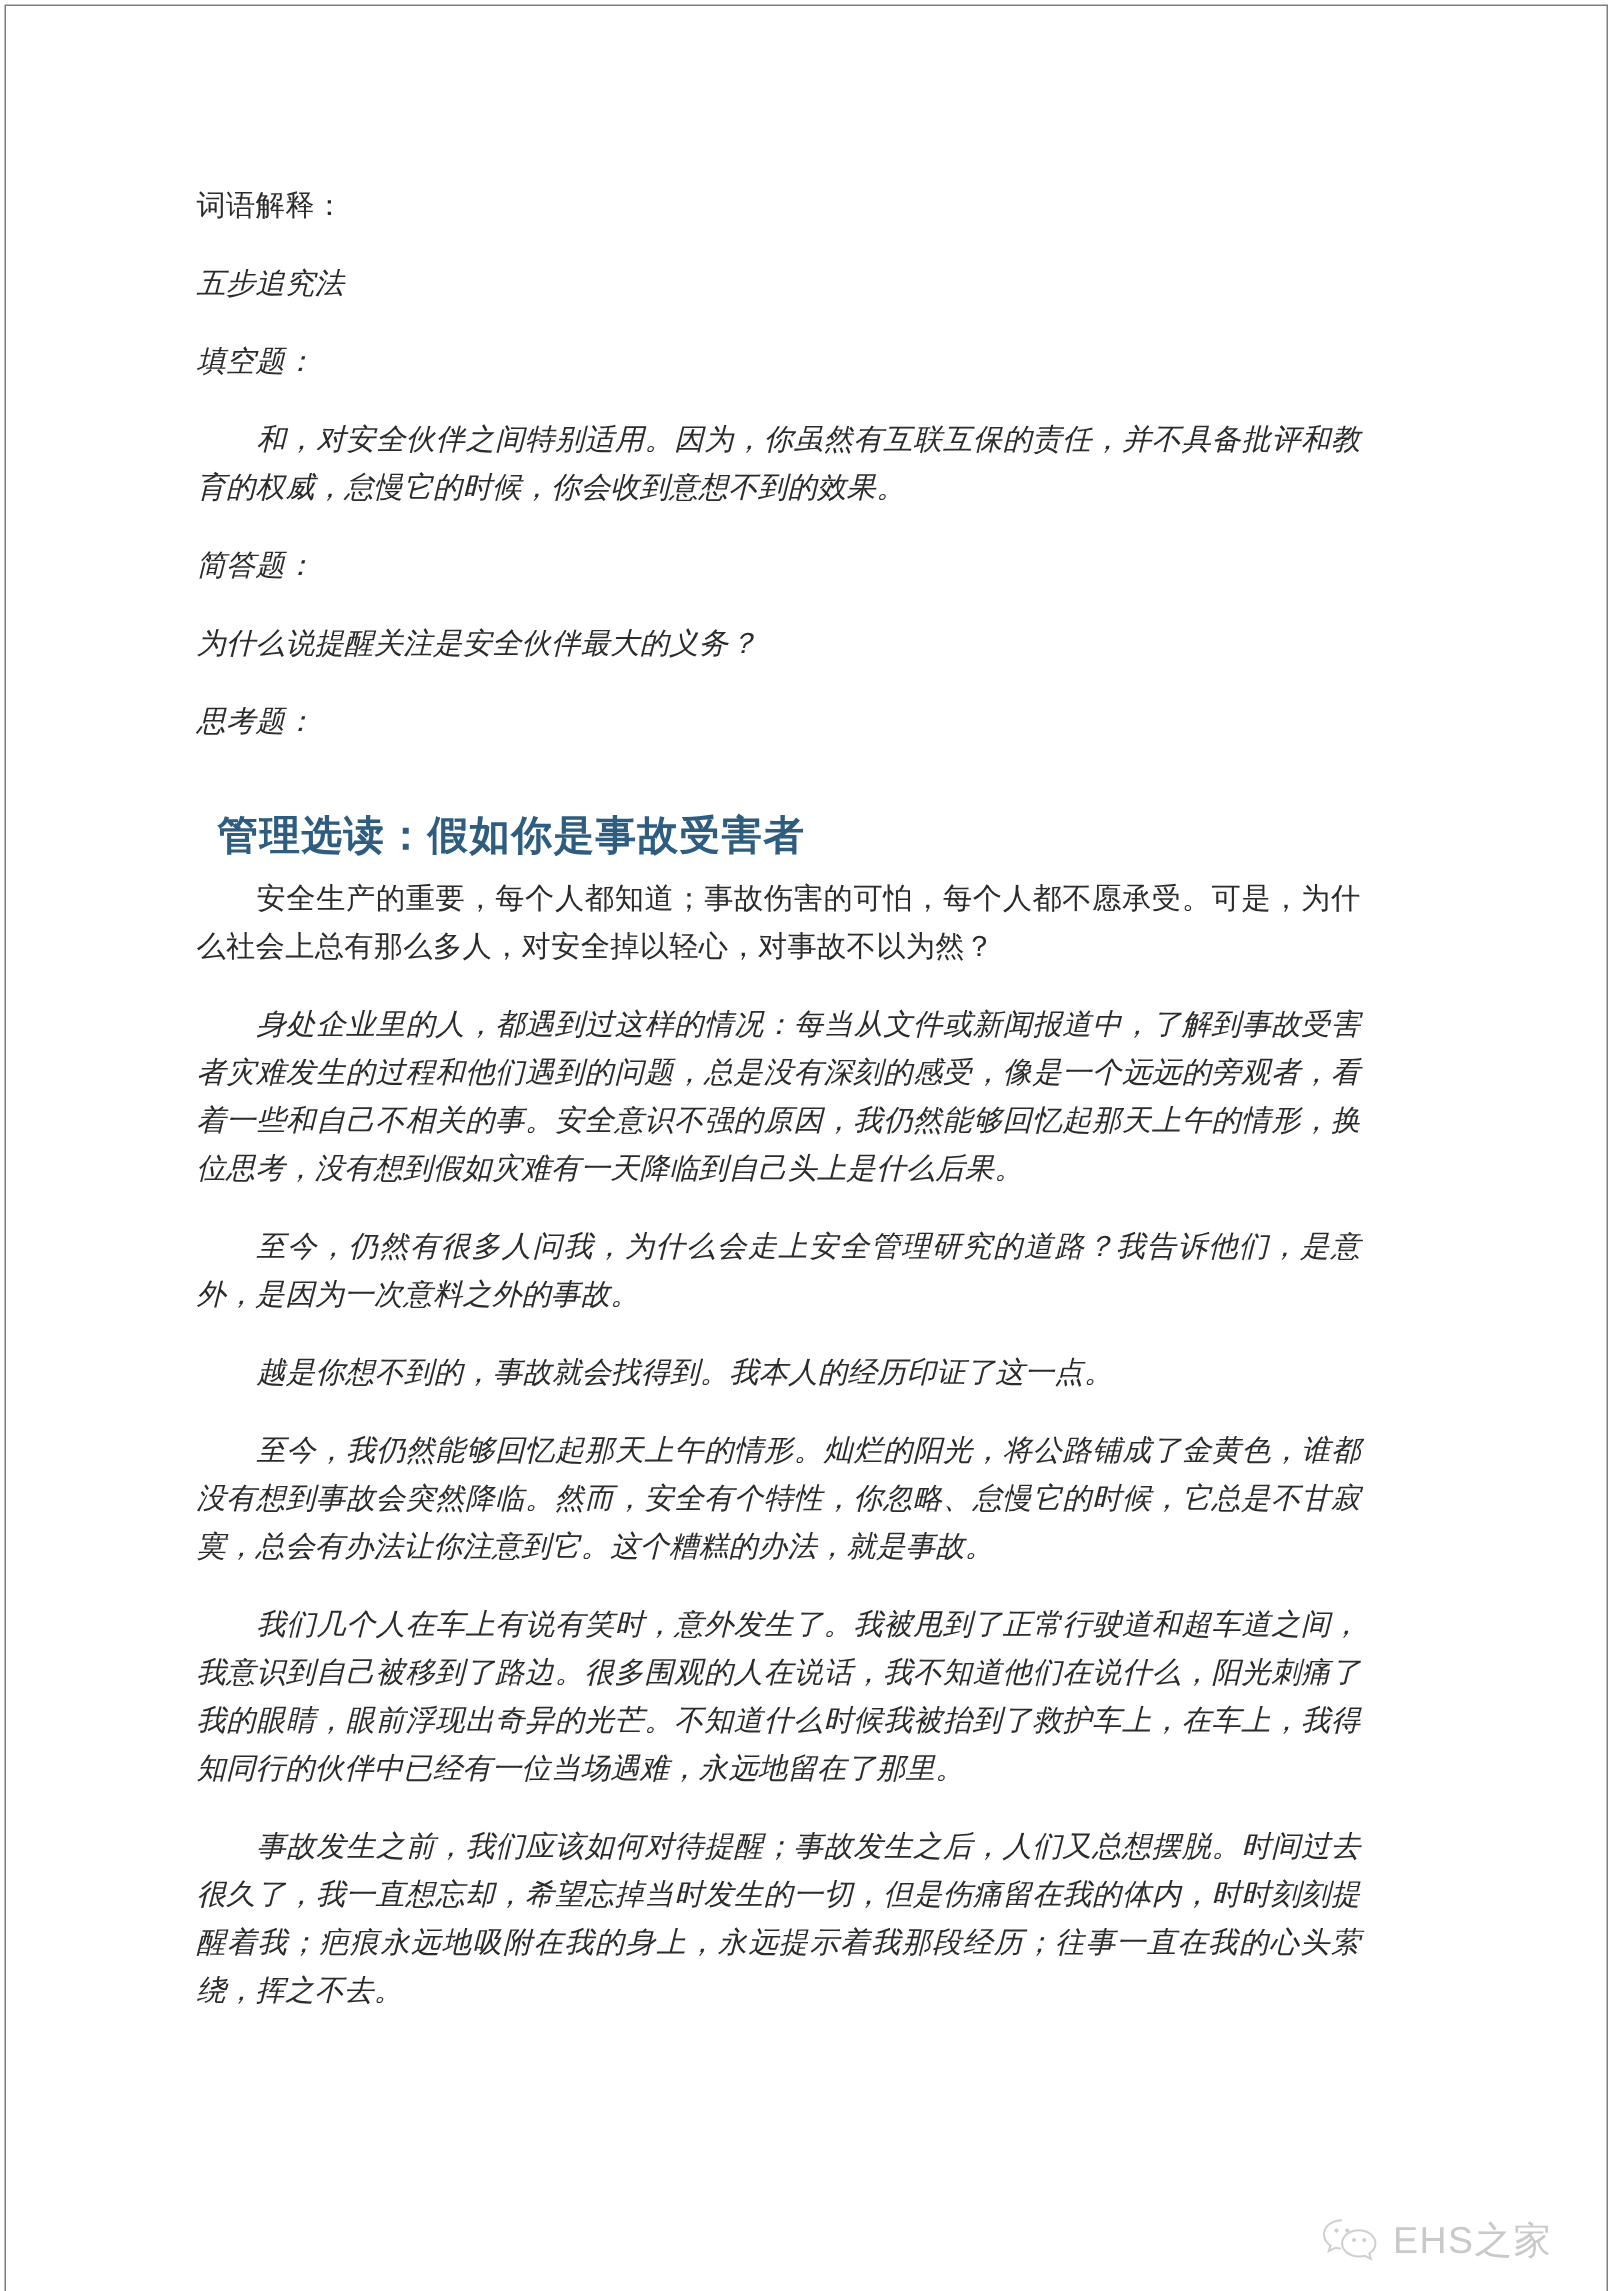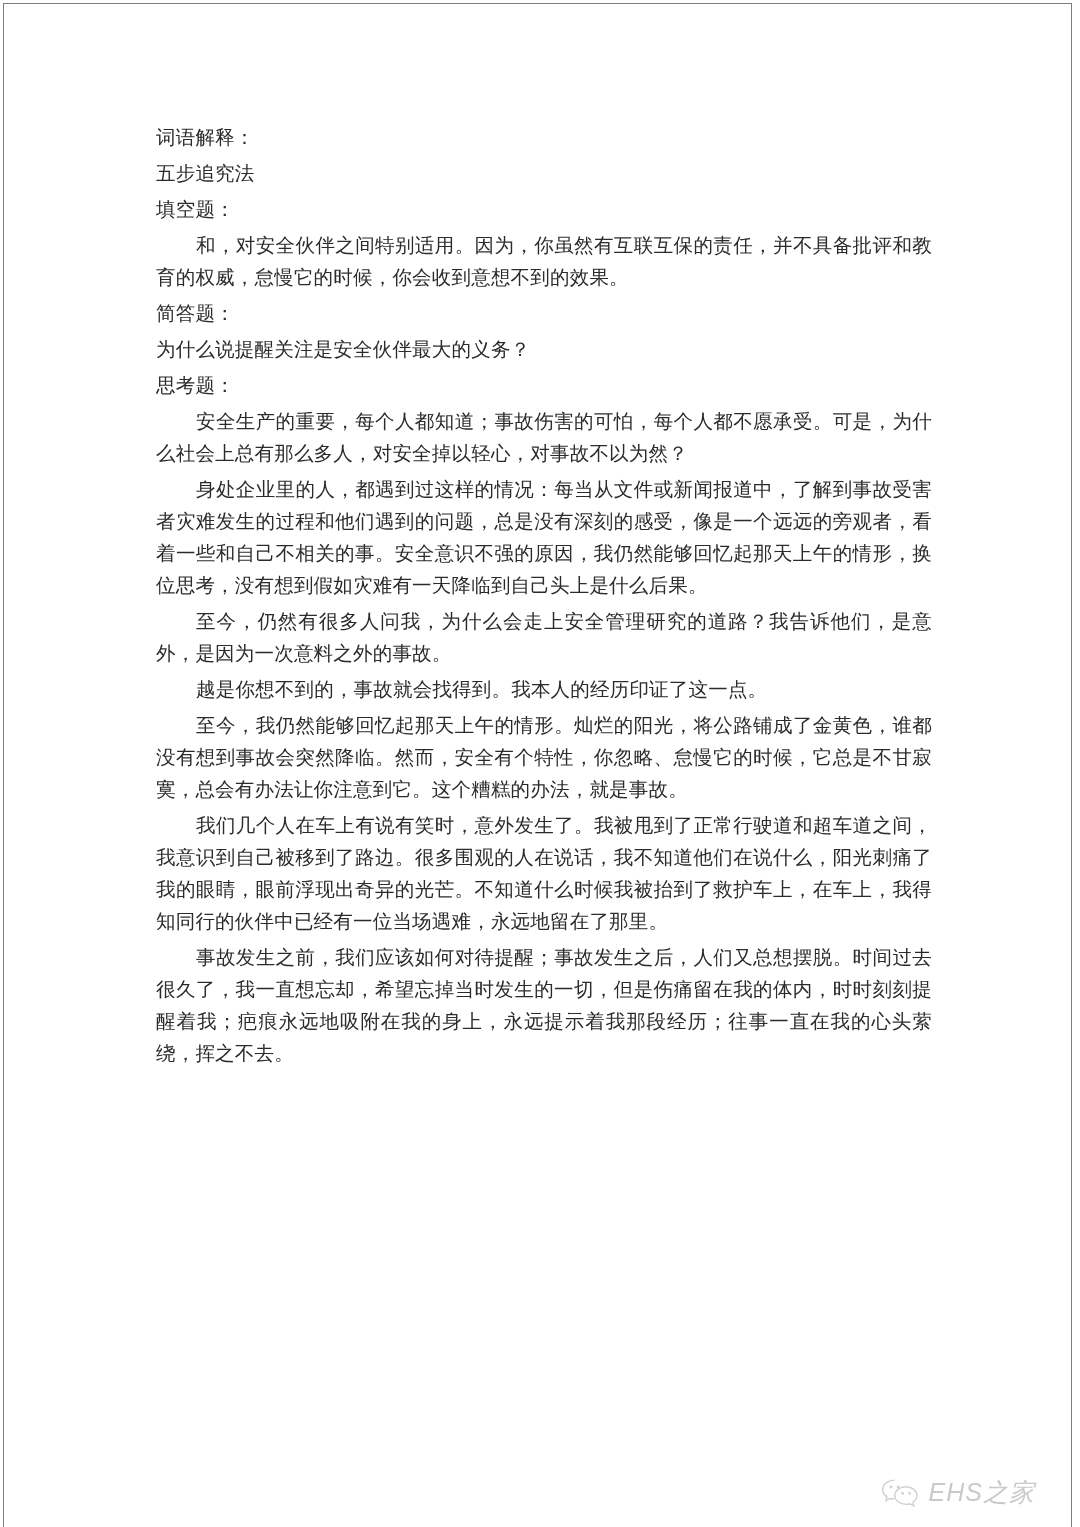--- a/index.html
+++ b/index.html
@@ -20,38 +20,39 @@
     top: 3px;
     width: 1069px;
     height: 1530px;
     border: 1px solid #7d7d7d;
     box-sizing: border-box;
     background: #ffffff;
   }
 
   .content {
     position: absolute;
-    left: 152px;
+    left: 127px;
     top: 118px;
     width: 776px;
   }
 
   p.para {
     margin: 0 0 0 0;
     font-family: "Liberation Serif", "DejaVu Serif", serif;
     font-size: 19.5px;
     line-height: 32px;
     color: #2b2b2b;
     text-align: justify;
     text-justify: inter-ideograph;
     letter-spacing: 0.2px;
   }
 
   p.para + p.para {
-    margin-top: 4px;
+    margin-top: 20px;
+    font-style: italic;
   }
 
   p.indent {
     text-indent: 40px;
   }
 
   h2.section-heading {
     margin: 40px 0 8px 14px;
     font-family: "Liberation Sans", "DejaVu Sans", sans-serif;
     font-size: 27px;
@@ -59,23 +60,23 @@
     line-height: 38px;
     color: #2f5d80;
     letter-spacing: 1px;
   }
 
   .footer-logo {
     position: absolute;
     right: 36px;
     bottom: 22px;
     display: flex;
+    align-items: center;
     gap: 9px;
     opacity: 1;
-    font-style: italic;
   }
   .footer-logo .wechat-mark {
     width: 40px;
     height: 34px;
     display: block;
   }
   .footer-logo .brand-text {
     font-family: "Liberation Sans", "DejaVu Sans", sans-serif;
     font-size: 25px;
     letter-spacing: 1px;
@@ -91,20 +92,21 @@
   <div class="content">
 
     <p class="para">词语解释：</p>
     <p class="para">五步追究法</p>
     <p class="para">填空题：</p>
     <p class="para indent">和，对安全伙伴之间特别适用。因为，你虽然有互联互保的责任，并不具备批评和教育的权威，怠慢它的时候，你会收到意想不到的效果。</p>
     <p class="para">简答题：</p>
     <p class="para">为什么说提醒关注是安全伙伴最大的义务？</p>
     <p class="para">思考题：</p>
 
+    <h2 class="section-heading">管理选读：假如你是事故受害者</h2>
 
     <p class="para indent">安全生产的重要，每个人都知道；事故伤害的可怕，每个人都不愿承受。可是，为什么社会上总有那么多人，对安全掉以轻心，对事故不以为然？</p>
     <p class="para indent">身处企业里的人，都遇到过这样的情况：每当从文件或新闻报道中，了解到事故受害者灾难发生的过程和他们遇到的问题，总是没有深刻的感受，像是一个远远的旁观者，看着一些和自己不相关的事。安全意识不强的原因，我仍然能够回忆起那天上午的情形，换位思考，没有想到假如灾难有一天降临到自己头上是什么后果。</p>
     <p class="para indent">至今，仍然有很多人问我，为什么会走上安全管理研究的道路？我告诉他们，是意外，是因为一次意料之外的事故。</p>
     <p class="para indent">越是你想不到的，事故就会找得到。我本人的经历印证了这一点。</p>
     <p class="para indent">至今，我仍然能够回忆起那天上午的情形。灿烂的阳光，将公路铺成了金黄色，谁都没有想到事故会突然降临。然而，安全有个特性，你忽略、怠慢它的时候，它总是不甘寂寞，总会有办法让你注意到它。这个糟糕的办法，就是事故。</p>
     <p class="para indent">我们几个人在车上有说有笑时，意外发生了。我被甩到了正常行驶道和超车道之间，我意识到自己被移到了路边。很多围观的人在说话，我不知道他们在说什么，阳光刺痛了我的眼睛，眼前浮现出奇异的光芒。不知道什么时候我被抬到了救护车上，在车上，我得知同行的伙伴中已经有一位当场遇难，永远地留在了那里。</p>
     <p class="para indent">事故发生之前，我们应该如何对待提醒；事故发生之后，人们又总想摆脱。时间过去很久了，我一直想忘却，希望忘掉当时发生的一切，但是伤痛留在我的体内，时时刻刻提醒着我；疤痕永远地吸附在我的身上，永远提示着我那段经历；往事一直在我的心头萦绕，挥之不去。</p>
 
   </div>

